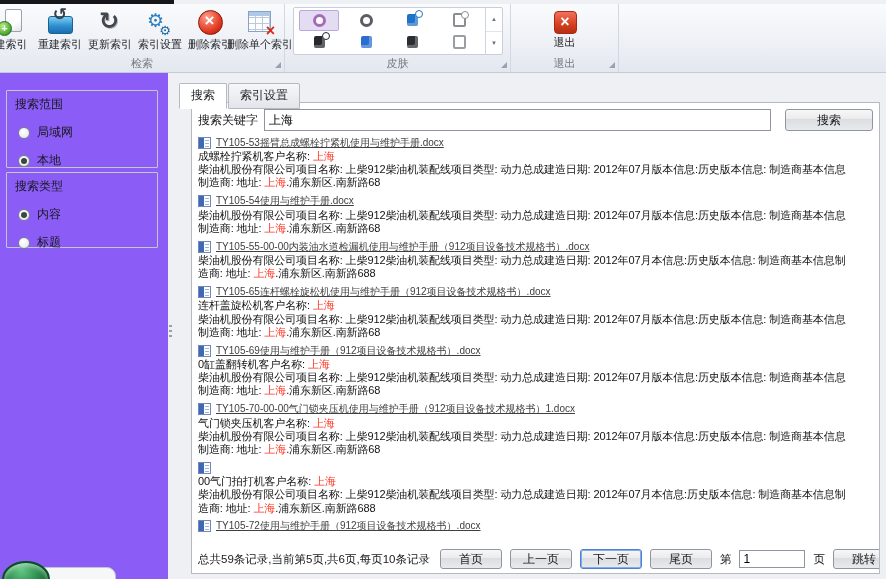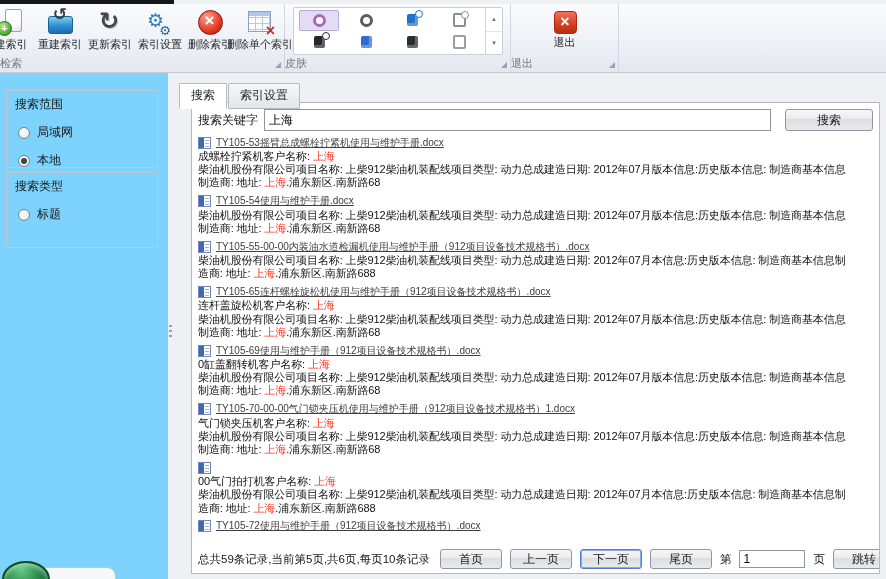--- a/index.html
+++ b/index.html
@@ -11,21 +11,21 @@
   
   .title-strip { position:absolute; top:0; left:0; width:174px; height:4px; background:#17171b; }
 
   
   .ribbon { position:absolute; top:4px; left:0; width:886px; height:69px; box-sizing:border-box;
     background:linear-gradient(#fafbfd,#eef1f6 55%,#e3e7ef); border-bottom:1px solid #c5cad4; overflow:hidden; }
   .rgroup { position:absolute; top:0; height:68px; border-right:1px solid #d3d7df; box-sizing:border-box; }
   .g-index { left:0; width:285px; }
   .g-skin  { left:285px; width:226px; }
   .g-exit  { left:511px; width:108px; }
-  .glabel { position:absolute; bottom:1px; left:0; right:0; font-size:11px; color:#76797f; }
+  .glabel { position:absolute; bottom:1px; left:0; right:0; text-align:center; font-size:11px; color:#76797f; }
   .launcher { position:absolute; right:3px; bottom:4px; width:0; height:0;
     border-left:6px solid transparent; border-bottom:6px solid #9aa1ad; }
   .rbtns { display:flex; align-items:flex-start; padding-top:2px; }
   .rbtn { display:flex; flex-direction:column; align-items:center; gap:1px; padding:2px 2px; min-width:46px; }
   .rbtn.cut { margin-left:-13px; min-width:44px; }
   .rlabel { font-size:11px; color:#1f2126; white-space:nowrap; }
   .ic { width:28px; height:28px; position:relative; display:block; }
 
   .ic-new-index:before { content:""; position:absolute; left:8px; top:1px; width:15px; height:21px;
     background:linear-gradient(150deg,#ffffff 60%,#dfe3e8); border:1px solid #9aa2ac; border-radius:2px; }
@@ -70,21 +70,21 @@
     box-shadow:inset -3px -3px 0 rgba(255,255,255,.28); }
   .sg-outline, .sg-outline-clock { width:9px; height:10px; border:2px solid var(--c); border-radius:2px; background:#fff; }
   .sg-solid-clock:after, .sg-outline-clock:after { content:""; position:absolute; right:-5px; top:-4px;
     width:6px; height:6px; border-radius:50%; background:#fff; border:1px solid var(--c); }
   .gal-arrows { width:16px; border-left:1px solid #d0d5dd; display:flex; flex-direction:column; }
   .gal-btn { flex:1; display:flex; align-items:center; justify-content:center; font-size:6px; color:#6a707a;
     border-bottom:1px solid #e2e6ec; }
   .gal-btn:last-child { border-bottom:none; }
 
   
-  .sidebar { position:absolute; left:0; top:73px; width:168px; height:506px; background:#7dd3fc; }
+  .sidebar { position:absolute; left:0; top:73px; width:168px; height:506px; background:#8b5cf6; }
   .groupbox { position:absolute; left:6px; width:152px; border:1px solid #c3c7cf; border-radius:1px; box-sizing:border-box; }
   .gb0 { top:17px; height:78px; }
   .gb1 { top:99px; height:76px; }
   .gtitle { font-size:12px; color:#17181c; padding:5px 0 0 8px; }
   .opt { display:flex; align-items:center; gap:7px; margin:11px 0 0 11px; font-size:12px; color:#17181c; }
   .radio { width:12px; height:12px; border-radius:50%; border:1px solid #7a828c; box-sizing:border-box;
     background:radial-gradient(circle at 40% 35%,#ffffff,#dfe3e8); position:relative; }
   .radio.checked:after { content:""; position:absolute; left:2px; top:2px; width:6px; height:6px;
     border-radius:50%; background:#3c463e; }
 
@@ -227,20 +227,24 @@
           <span class="olabel">局域网</span>
         </div>
         <div class="opt">
           <span class="radio checked"></span>
           <span class="olabel">本地</span>
         </div>
       </div>
       <div class="groupbox gb1">
         <div class="gtitle">搜索类型</div>
         <div class="opt">
+          <span class="radio checked"></span>
+          <span class="olabel">内容</span>
+        </div>
+        <div class="opt">
           <span class="radio"></span>
           <span class="olabel">标题</span>
         </div>
       </div>
     </div>
   <div class="corner-pill"></div>
   <div class="corner-green"></div>
 </div>
 
 <div class="splitter">

